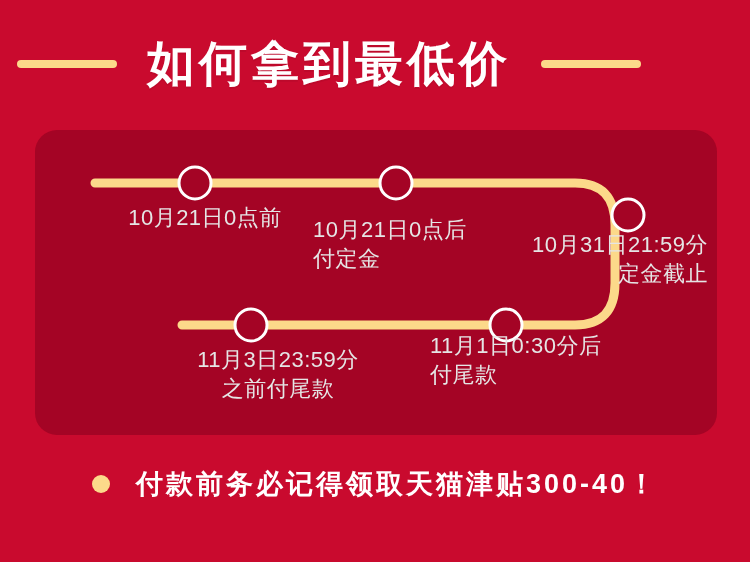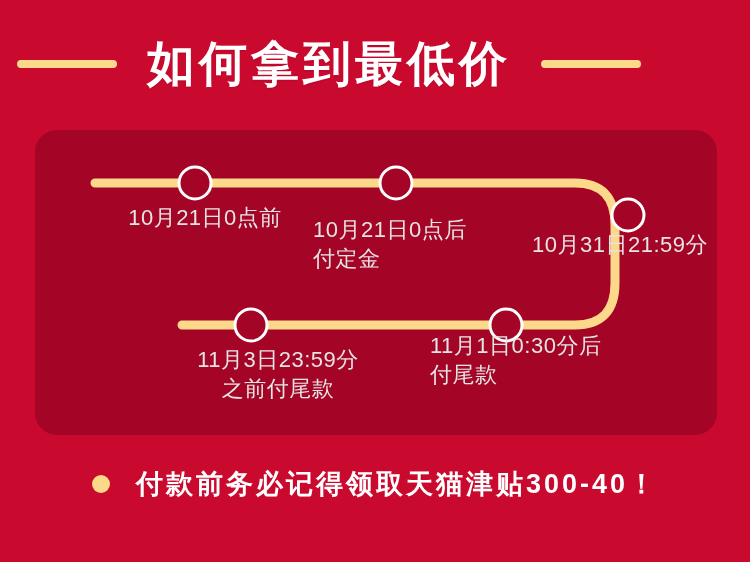--- a/index.html
+++ b/index.html
@@ -142,20 +142,21 @@
       <span>10月21日0点前</span>
     </div>
 
     <div class="node-label nl-2">
       <span>10月21日0点后</span>
       <span class="l2">付定金</span>
     </div>
 
     <div class="node-label nl-3">
       <span>10月31日21:59分</span>
+      <span class="l2">定金截止</span>
     </div>
 
     <div class="node-label nl-4">
       <span>11月3日23:59分</span>
       <span class="l2">之前付尾款</span>
     </div>
 
     <div class="node-label nl-5">
       <span>11月1日0:30分后</span>
       <span class="l2">付尾款</span>

